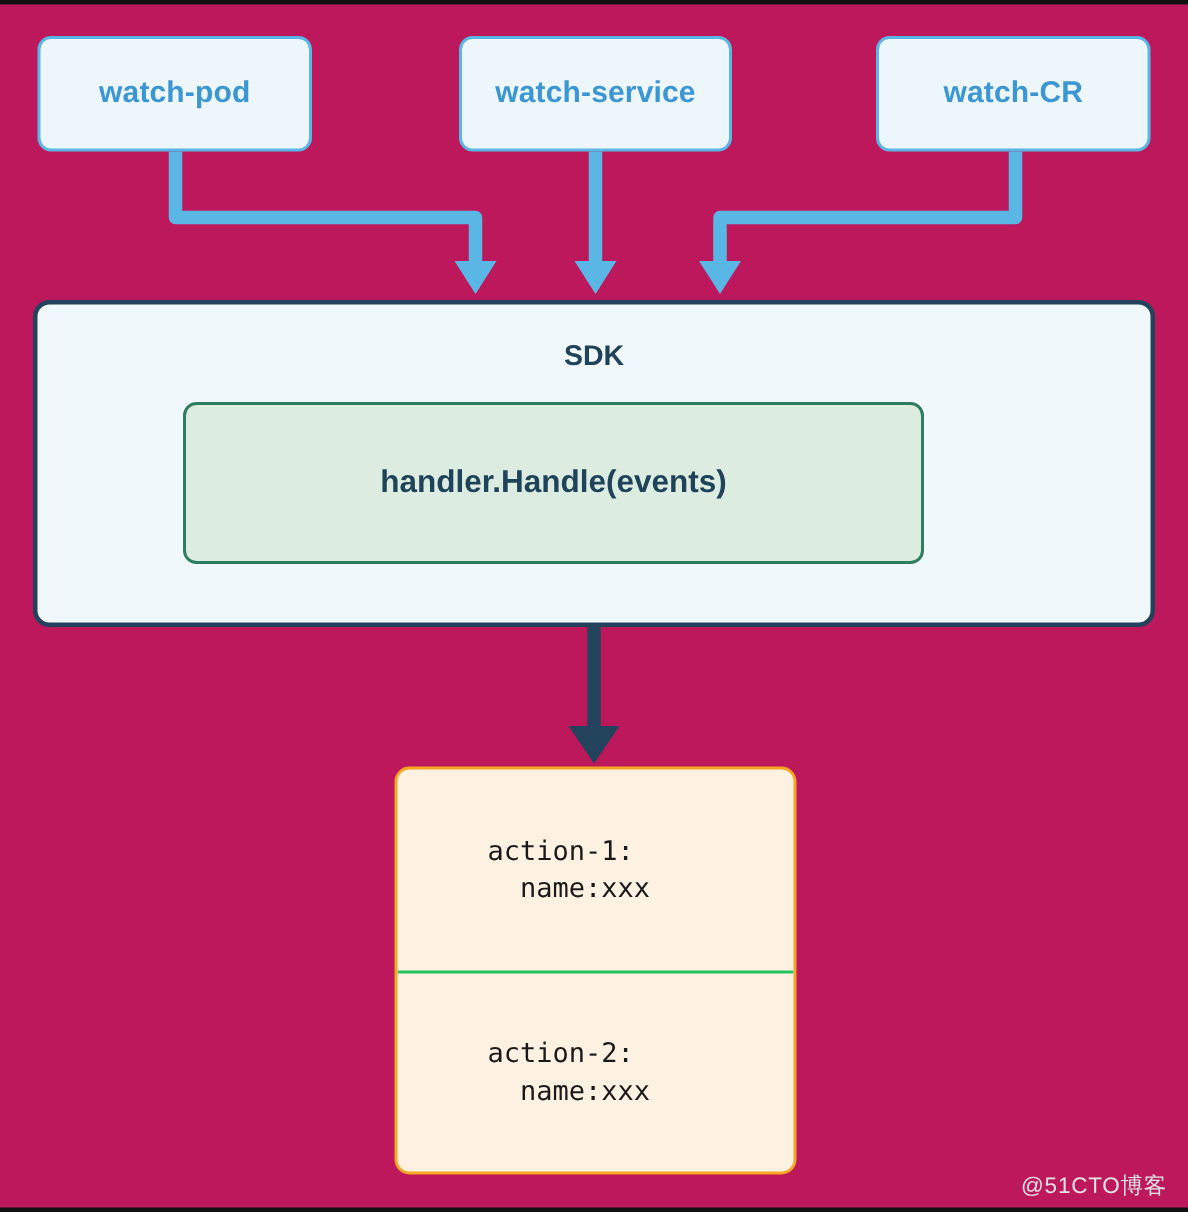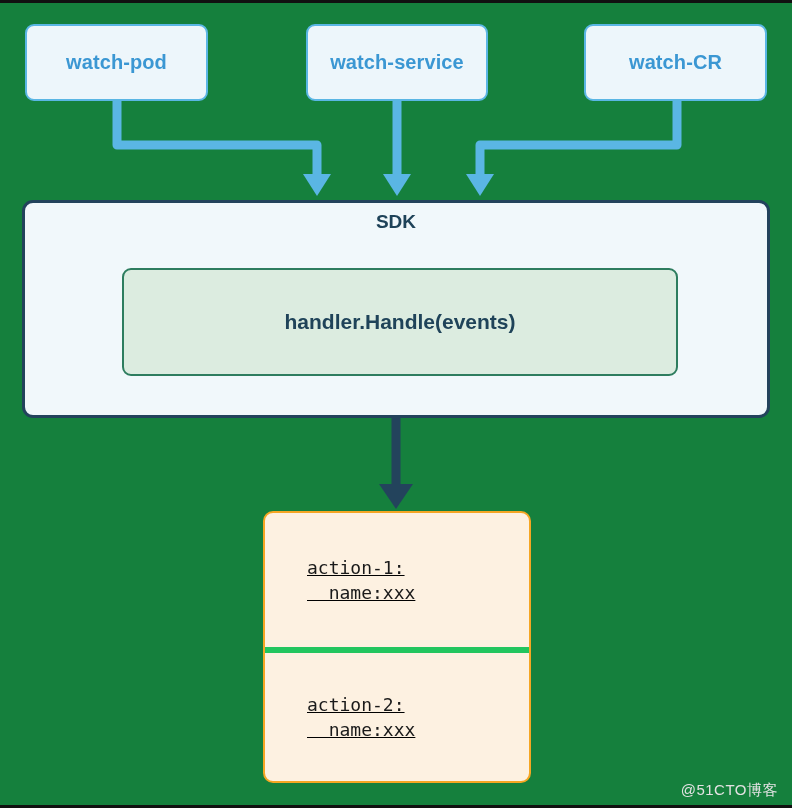--- a/index.html
+++ b/index.html
@@ -7,21 +7,21 @@
     padding: 0;
     background: #ffffff;
   }
   body {
     font-family: "Liberation Sans", sans-serif;
   }
   #canvas {
     position: relative;
     width: 792px;
     height: 808px;
-    background: #15803d;
+    background: #be185d;
     overflow: hidden;
   }
   .edge-rule {
     position: absolute;
     left: 0;
     width: 792px;
     height: 3px;
     background: #111111;
   }
   .edge-rule.top  { top: 0; }
@@ -53,34 +53,34 @@
     left: 22px;
     top: 200px;
     width: 748px;
     height: 218px;
     background: #f1f8fb;
     border: 3px solid #23435c;
     border-radius: 11px;
   }
   #sdk-title {
     position: absolute;
-    top: 8px;
+    top: 24px;
     left: 0;
     width: 100%;
     text-align: center;
     color: #1f4359;
     font-size: 19px;
     font-weight: 700;
   }
   #handler-box {
     position: absolute;
     box-sizing: border-box;
     left: 97px;
     top: 65px;
-    width: 556px;
+    width: 494px;
     height: 108px;
     background: #dcece0;
     border: 2px solid #2e7d5f;
     border-radius: 9px;
     display: flex;
     align-items: center;
     justify-content: center;
   }
   #handler-label {
     color: #1f4359;
@@ -100,25 +100,24 @@
     border: 2px solid #f5a623;
     border-radius: 10px;
     overflow: hidden;
   }
   .action-cell {
     box-sizing: border-box;
     height: 50%;
     display: flex;
     flex-direction: column;
     justify-content: center;
-    padding-left: 42px;
-    text-decoration: underline;
+    padding-left: 60px;
   }
   .action-cell + .action-cell {
-    border-top: 6px solid #22c55e;
+    border-top: 2px solid #22c55e;
   }
   .action-line {
     font-family: "DejaVu Sans Mono", monospace;
     font-size: 18px;
     line-height: 25px;
     color: #1a1a1a;
     white-space: pre;
   }
 
   

